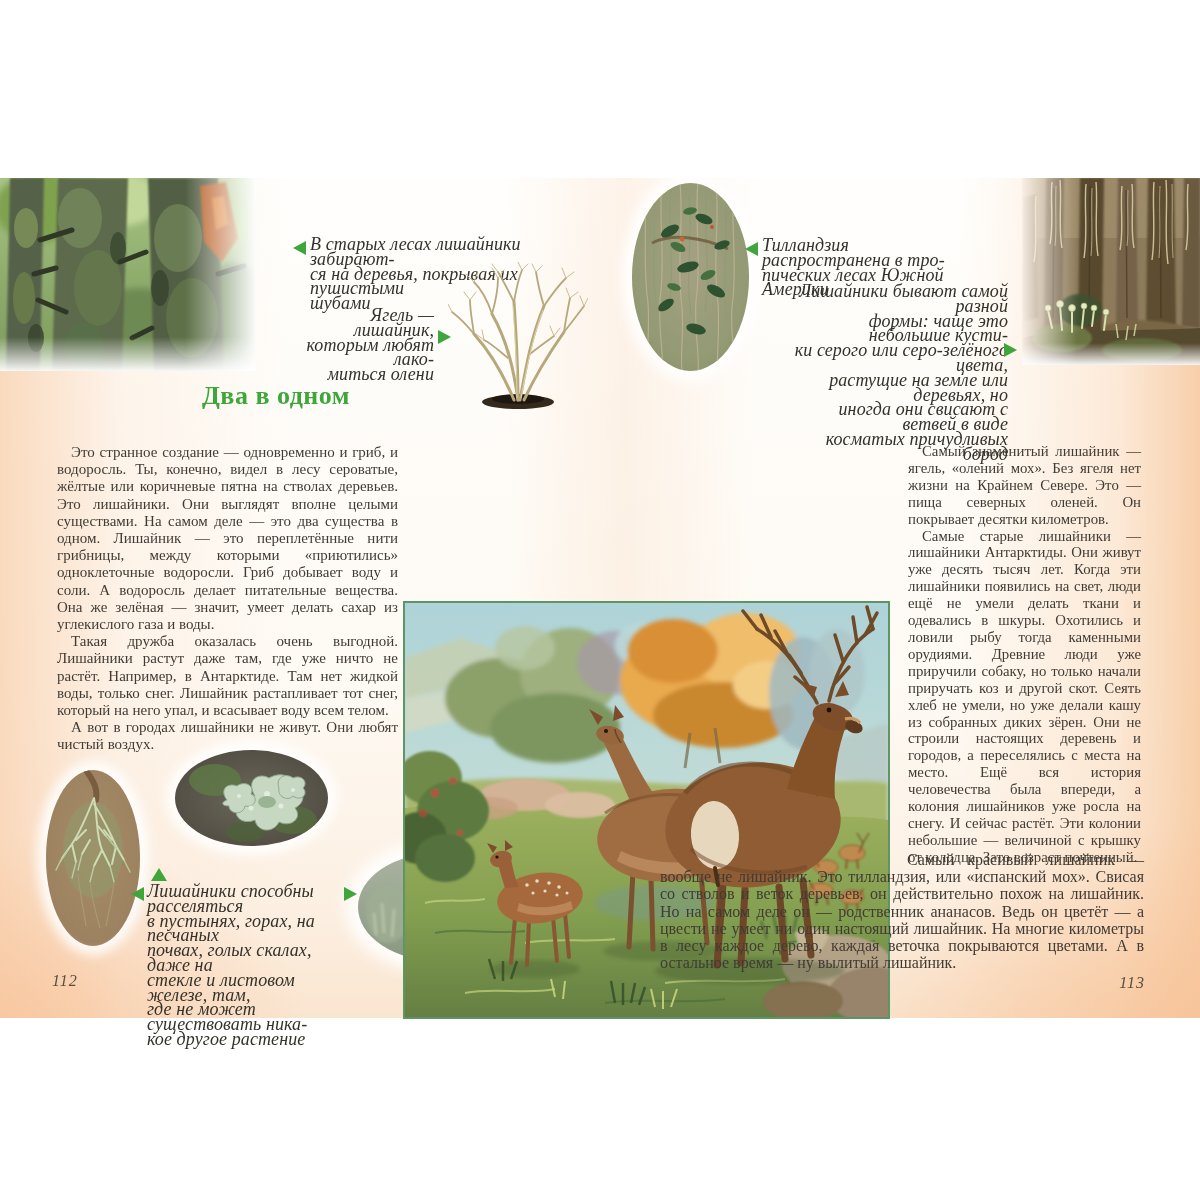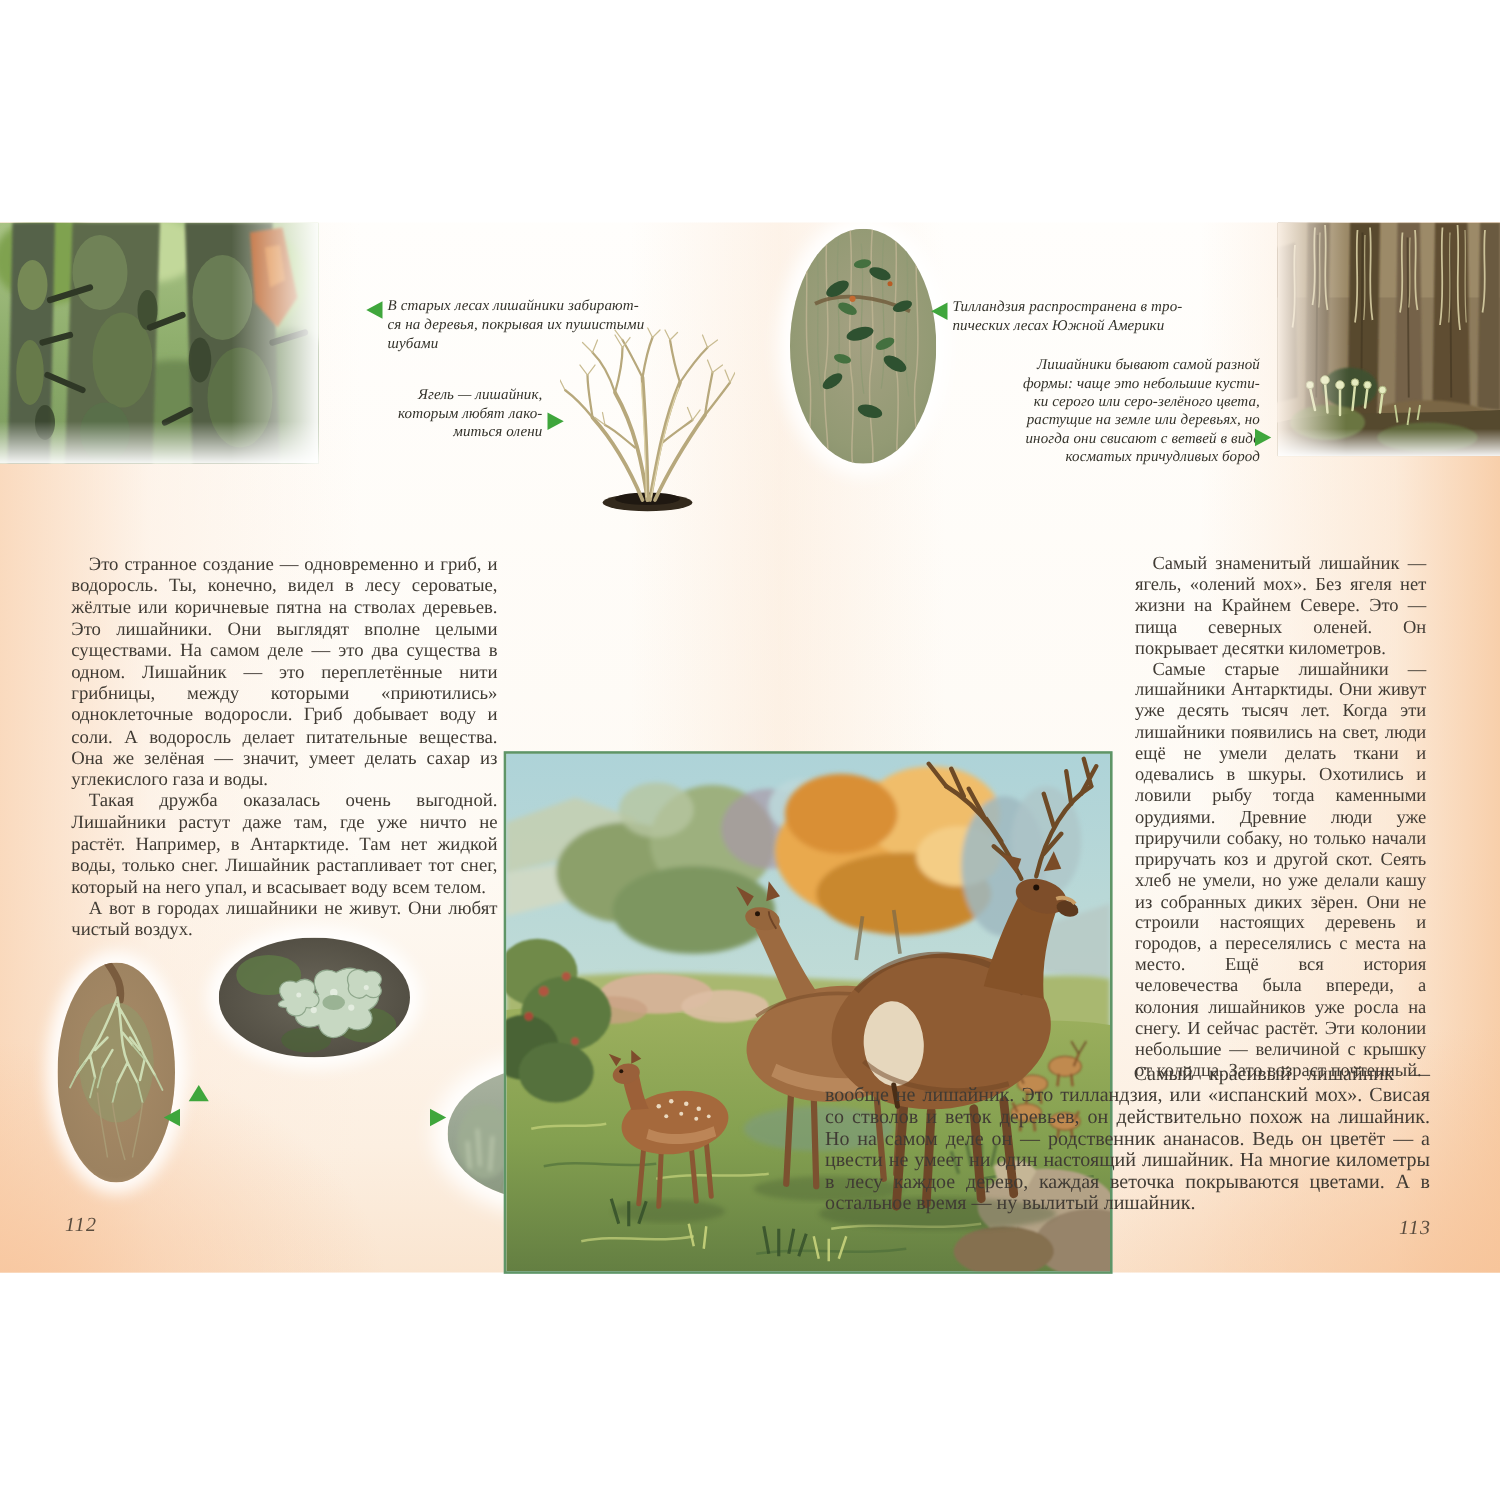--- a/index.html
+++ b/index.html
@@ -8,21 +8,21 @@
   .abs{position:absolute;}
   
   #spread{position:absolute;left:0;top:178px;width:1200px;height:840px;
     background:
       radial-gradient(ellipse 430px 280px at 0% 102%, rgba(248,198,158,0.95), rgba(248,198,158,0) 72%),
       radial-gradient(ellipse 520px 320px at 100% 104%, rgba(247,195,152,0.95), rgba(247,195,152,0) 72%),
       linear-gradient(90deg, rgba(249,212,180,0.85) 0%, rgba(252,233,216,0.45) 10%, rgba(255,255,255,0) 24%,
         rgba(255,255,255,0) 42%, rgba(250,224,200,0.38) 52%, rgba(255,255,255,0) 63%,
         rgba(255,255,255,0) 80%, rgba(250,219,190,0.55) 93%, rgba(247,202,162,0.9) 100%),
       linear-gradient(180deg, #fffefc 0%, #fefaf4 60%, #fcefe1 88%, #fae5d0 100%);}
-  .caption{position:absolute;font-style:italic;font-size:12px;line-height:14.8px;color:#33322a;
+  .caption{position:absolute;font-style:italic;font-size:18px;line-height:14.8px;color:#33322a;
            white-space:pre-line;letter-spacing:0.1px;}
   .bodycol{position:absolute;font-size:15px;line-height:17.2px;color:#403b34;text-align:justify;margin-top:19px;}
   .bodycol.small{font-size:14.8px;line-height:16.9px;}
   .bodycol p{margin:0;text-indent:14px;}
   .widepara{position:absolute;font-size:16px;line-height:17.2px;color:#403b34;text-align:justify;margin:0;}
   .heading{position:absolute;font-weight:bold;font-size:26px;line-height:28px;color:#3fa63c;
            text-align:center;letter-spacing:0.5px;}
   .pagenum{position:absolute;font-style:italic;font-size:16px;color:#5a4c3e;letter-spacing:1px;}
   .arr{position:absolute;width:0;height:0;}
   .arr-left{border-top:7px solid transparent;border-bottom:7px solid transparent;border-right:13px solid #3fa63c;}
@@ -151,20 +151,21 @@
             <path d="M73,136 C79,104 85,74 95,48"></path>
         </g>
       </svg>
     </div>
 
     <div class="caption" style="left:306px;top:130px;width:128px;text-align:right;">Ягель — лишайник,
 которым любят лако-
 миться олени</div>
     <span class="arr arr-right" style="left:438px;top:152px;"></span>
 
+    <div class="heading" style="left:166px;top:204px;width:220px;">Два в одном</div>
 
     <div class="bodycol" style="left:57px;top:247px;width:341px;">
       <p>Это странное создание — одновременно и гриб, и водоросль. Ты, конечно, видел в лесу сероватые, жёлтые или коричневые пятна на стволах деревьев. Это лишайники. Они выглядят вполне целыми существами. На самом деле — это два существа в одном. Лишайник — это переплетённые нити грибницы, между которыми «приютились» одноклеточные водоросли. Гриб добывает воду и соли. А водоросль делает питательные вещества. Она же зелёная — значит, умеет делать сахар из углекислого газа и воды.</p>
       <p>Такая дружба оказалась очень выгодной. Лишайники растут даже там, где уже ничто не растёт. Например, в Антарктиде. Там нет жидкой воды, только снег. Лишайник растапливает тот снег, который на него упал, и всасывает воду всем телом.</p>
       <p>А вот в городах лишайники не живут. Они любят чистый воздух.</p>
     </div>
 
     <div class="oval" style="left:46px;top:592px;width:94px;height:176px;">
       <svg width="94" height="176" viewBox="0 0 94 176">
         <defs>
@@ -254,20 +255,26 @@
         </g>
         <g stroke="#8b9a7e" stroke-width="1.5" fill="none" opacity="0.8">
           <path d="M50,104 L54,88 M60,106 L62,92 M126,100 L122,84 M136,96 L132,84 M42,100 L46,88"></path>
         </g>
       </svg>
     </div>
 
     <span class="arr arr-up" style="left:151px;top:690px;"></span>
     <span class="arr arr-left" style="left:131px;top:709px;"></span>
     <span class="arr arr-right" style="left:344px;top:709px;"></span>
+    <div class="caption" style="left:147px;top:706px;width:200px;">Лишайники способны расселяться
+в пустынях, горах, на песчаных
+почвах, голых скалах, даже на
+стекле и листовом железе, там,
+где не может существовать ника-
+кое другое растение</div>
 
     <div class="pagenum" style="left:52px;top:794px;">112</div>
 
     <div id="painting-main">
       <svg width="483" height="414" viewBox="0 0 483 414">
         <defs>
           <linearGradient id="sky" x1="0" y1="0" x2="0" y2="1">
             <stop offset="0" stop-color="#aed3d8"></stop>
               <stop offset="0.6" stop-color="#c6ded6"></stop>
               <stop offset="1" stop-color="#d8e6cf"></stop>

